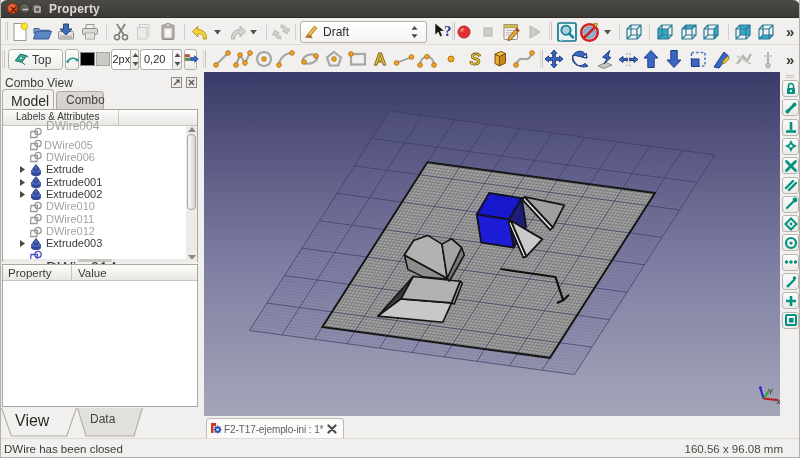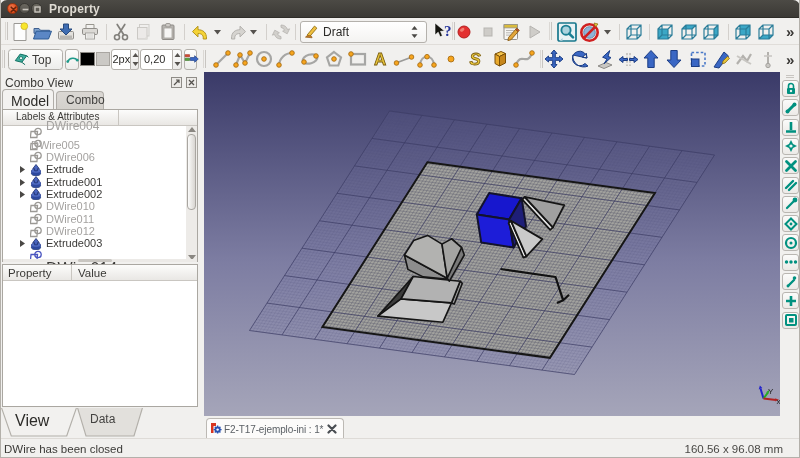--- a/index.html
+++ b/index.html
@@ -323,21 +323,21 @@
   </svg>
 <svg class="abs" style="left:30px;top:126.7px" width="12" height="12" viewBox="0 0 12 12">
     <rect x="1.5" y="4.5" width="6.5" height="6" fill="none" stroke="#9b9995" stroke-width="1.3" transform="skewX(-6)"></rect>
     <circle cx="8" cy="4.5" r="3.2" fill="none" stroke="#9b9995" stroke-width="1.3"></circle>
   </svg>
 <div class="abs" style="left:46px;top:119px;font-size:12px;color:#a4a2a0">DWire004</div>
 <svg class="abs" style="left:30px;top:139.05px" width="12" height="12" viewBox="0 0 12 12">
     <rect x="1.5" y="4.5" width="6.5" height="6" fill="none" stroke="#9b9995" stroke-width="1.3" transform="skewX(-6)"></rect>
     <circle cx="8" cy="4.5" r="3.2" fill="none" stroke="#9b9995" stroke-width="1.3"></circle>
   </svg>
-<div class="abs" style="left:31px;top:138.55px;font-size:11px;color:#a4a2a0">DWire005</div>
+<div class="abs" style="left:44px;top:138.55px;font-size:11px;color:#a4a2a0">DWire005</div>
 <svg class="abs" style="left:30px;top:151.4px" width="12" height="12" viewBox="0 0 12 12">
     <rect x="1.5" y="4.5" width="6.5" height="6" fill="none" stroke="#9b9995" stroke-width="1.3" transform="skewX(-6)"></rect>
     <circle cx="8" cy="4.5" r="3.2" fill="none" stroke="#9b9995" stroke-width="1.3"></circle>
   </svg>
 <div class="abs" style="left:46px;top:150.9px;font-size:11px;color:#a4a2a0">DWire006</div>
 <svg class="abs" style="left:19px;top:166.25px" width="7" height="8">
     <path d="M1,0 L6,3.5 L1,7 z" fill="#4a4845"></path>
   </svg>
 <svg class="abs" style="left:30px;top:163.75px" width="12" height="12" viewBox="0 0 12 12">
     <ellipse cx="6" cy="9.3" rx="4.6" ry="2.4" fill="#2c4aa0" stroke="#1d306e" stroke-width="0.7"></ellipse>

